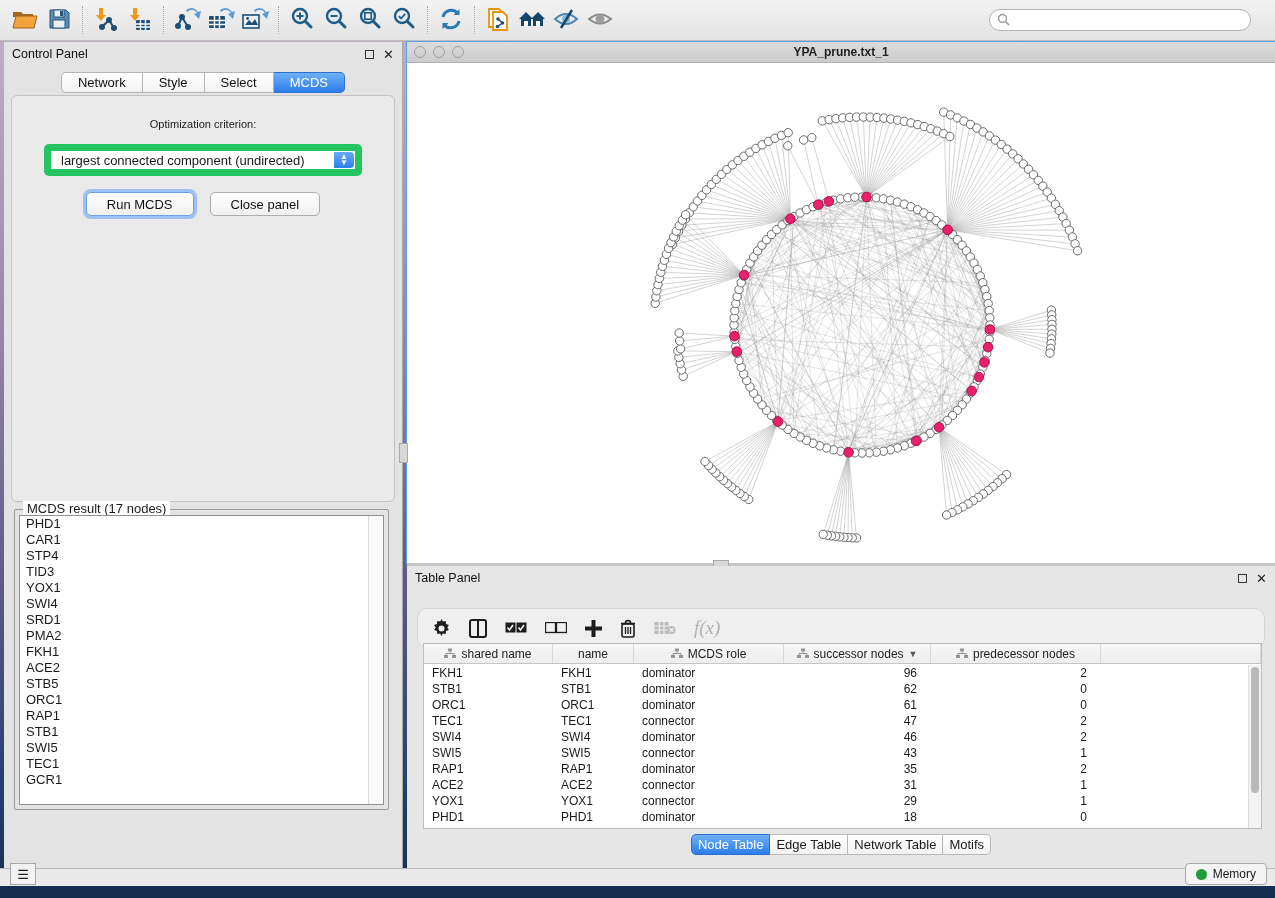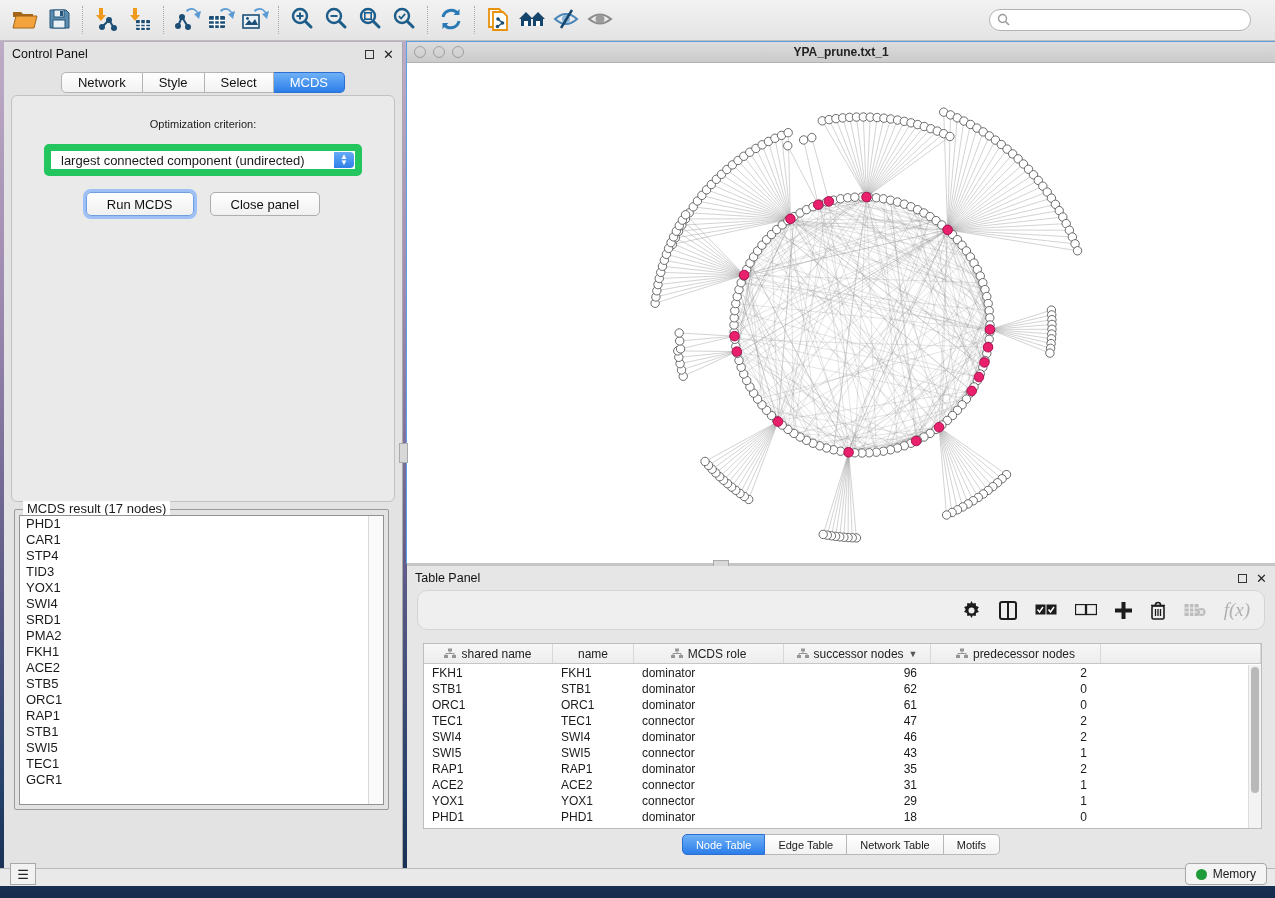--- a/index.html
+++ b/index.html
@@ -58,39 +58,39 @@
     display:flex; align-items:center; position:relative; }
   .lights { display:flex; gap:7px; margin-left:7px; }
   .light { width:12px; height:12px; border-radius:50%; border:0.5px solid rgba(0,0,0,.25); }
   .net-title { position:absolute; left:0; right:0; text-align:center; font-size:12px; font-weight:bold; color:#222; }
   .net-canvas { width:868px; height:500px; background:#fff; }
   .h-splitter { position:absolute; left:407px; top:563px; width:868px; height:3px; background:#c6c6c6; }
   .h-splitter .grip { position:absolute; left:306px; top:-3px; width:16px; height:9px; background:#d8d8d8; border:1px solid #aaa; }
   .v-grip { position:absolute; left:399px; top:443px; width:9px; height:20px; background:#d8d8d8; border:1px solid #aaa; z-index:5; }
   
   .table-panel { position:absolute; left:407px; top:566px; width:868px; height:302px; background:#e6e6e6; }
-  .tp-toolbar { margin:0 10px 0 10px; height:40px; background:#efefef; border:1px solid #d4d4d4; border-radius:10px;
-    display:flex; align-items:center; gap:18px; padding:0 14px;justify-content:flex-end; }
+  .tp-toolbar { margin:18px 10px 0 10px; height:40px; background:#efefef; border:1px solid #d4d4d4; border-radius:10px;
+    display:flex; align-items:center; gap:18px; padding:0 14px; }
   .tp-icon { display:flex; align-items:center; justify-content:center; }
   .fx { font-family:"Liberation Serif","DejaVu Serif",serif; font-style:italic; font-size:19px; color:#b0b0b0; }
   .grid-table { position:absolute; left:16px; right:13px; top:77px; height:186px; background:#fff; border:1px solid #bdbdbd; }
   .gt-header { display:grid; grid-template-columns:129px 81px 150px 147px 170px 1fr; height:20px;
     background:linear-gradient(#f7f7f7,#ededed); border-bottom:1px solid #c6c6c6; }
   .gt-hcell { display:flex; align-items:center; justify-content:center; gap:5px; font-size:12px;
     border-right:1px solid #d8d8d8; color:#222; overflow:hidden; white-space:nowrap; }
   .gt-hcell .sort { font-size:9px; color:#555; }
   .gt-body { position:absolute; left:0; right:13px; top:21px; bottom:0; overflow:hidden; }
   .gt-row { display:grid; grid-template-columns:129px 81px 150px 147px 170px 1fr; height:16px; }
   .gt-cell { font-size:12px; line-height:16px; padding:0 8px; white-space:nowrap; overflow:hidden; }
   .gt-cell.num { text-align:right; padding-right:14px; }
   .gt-vscroll { position:absolute; right:0; top:21px; bottom:0; width:13px; background:#f3f3f3; border-left:1px solid #ddd; }
   .gt-thumb { position:absolute; left:2px; right:2px; top:2px; height:126px; background:#b9b9b9; border-radius:5px; }
   .tp-tabs { position:absolute; left:0; right:0; top:268px; display:flex; justify-content:center; }
-  .tp-tab { height:21px; padding:0 13px; background:linear-gradient(#ffffff,#f2f2f2); border:1px solid #b8b8b8;
-    border-left:none; font-size:11px; display:flex; align-items:center; }
+  .tp-tab { height:21px; padding:0 6px; background:linear-gradient(#ffffff,#f2f2f2); border:1px solid #b8b8b8;
+    border-left:none; font-size:13px; display:flex; align-items:center; }
   .tp-tab:first-child { border-left:1px solid #b8b8b8; border-radius:5px 0 0 5px; }
   .tp-tab:last-child { border-radius:0 5px 5px 0; }
   .tp-tab.active { background:linear-gradient(#6fb1f7,#2b7de9); color:#fff; border-color:#2b6fd1; }
   
   .status-bar { position:absolute; left:0; top:868px; width:1275px; height:18px;
     background:#e9e9e9; border-top:1px solid #b9b9b9; }
   .sb-list-btn { position:absolute; left:10px; top:-6px; width:26px; height:22px; background:#f2f2f2;
     border:1px solid #a8a8a8; display:flex; align-items:center; justify-content:center; font-size:13px; color:#222; }
   .memory-btn { position:absolute; right:8px; top:-6px; height:22px; padding:0 10px; background:#f4f4f4;
     border:1px solid #a8a8a8; border-radius:4px; display:flex; align-items:center; gap:6px; font-size:12px; }

